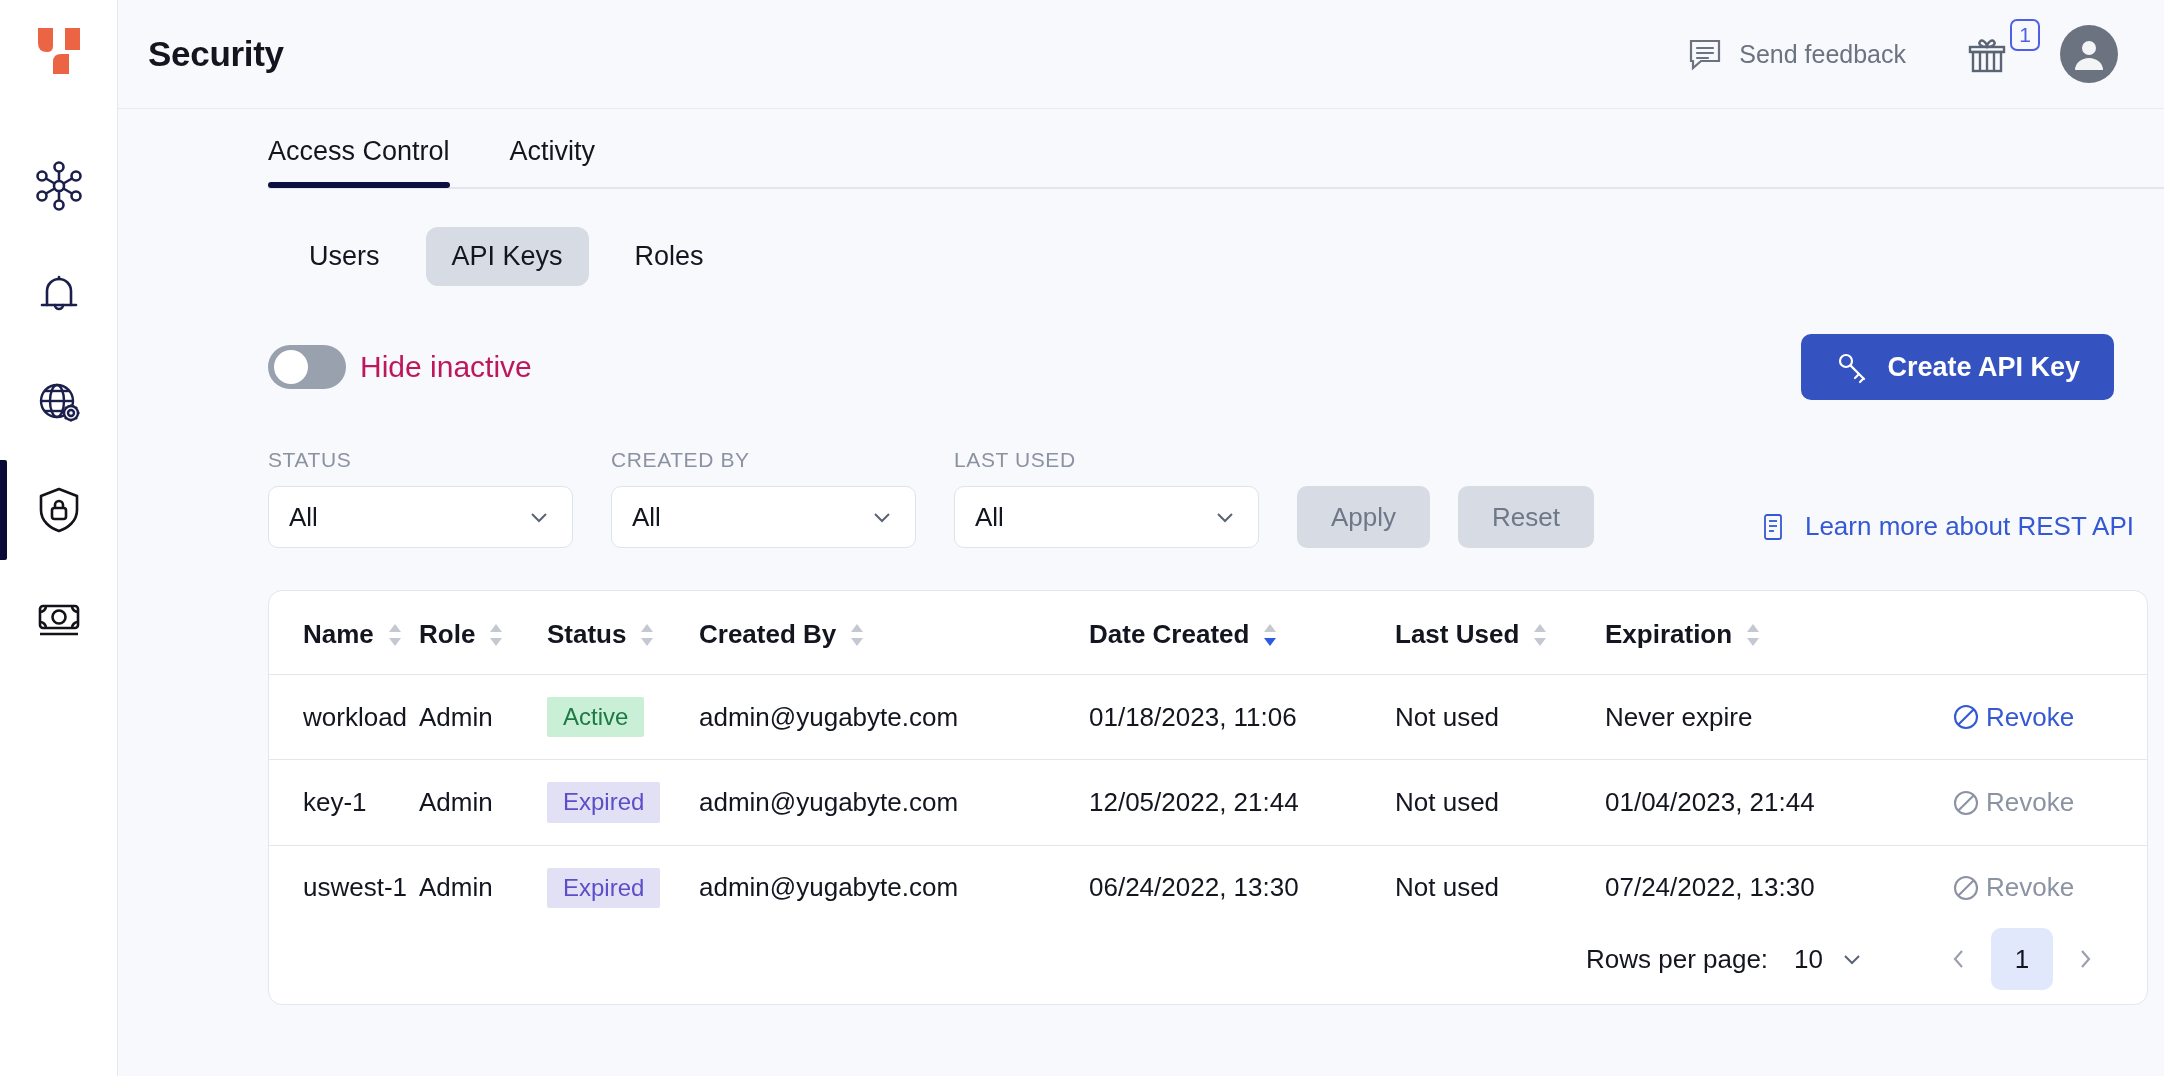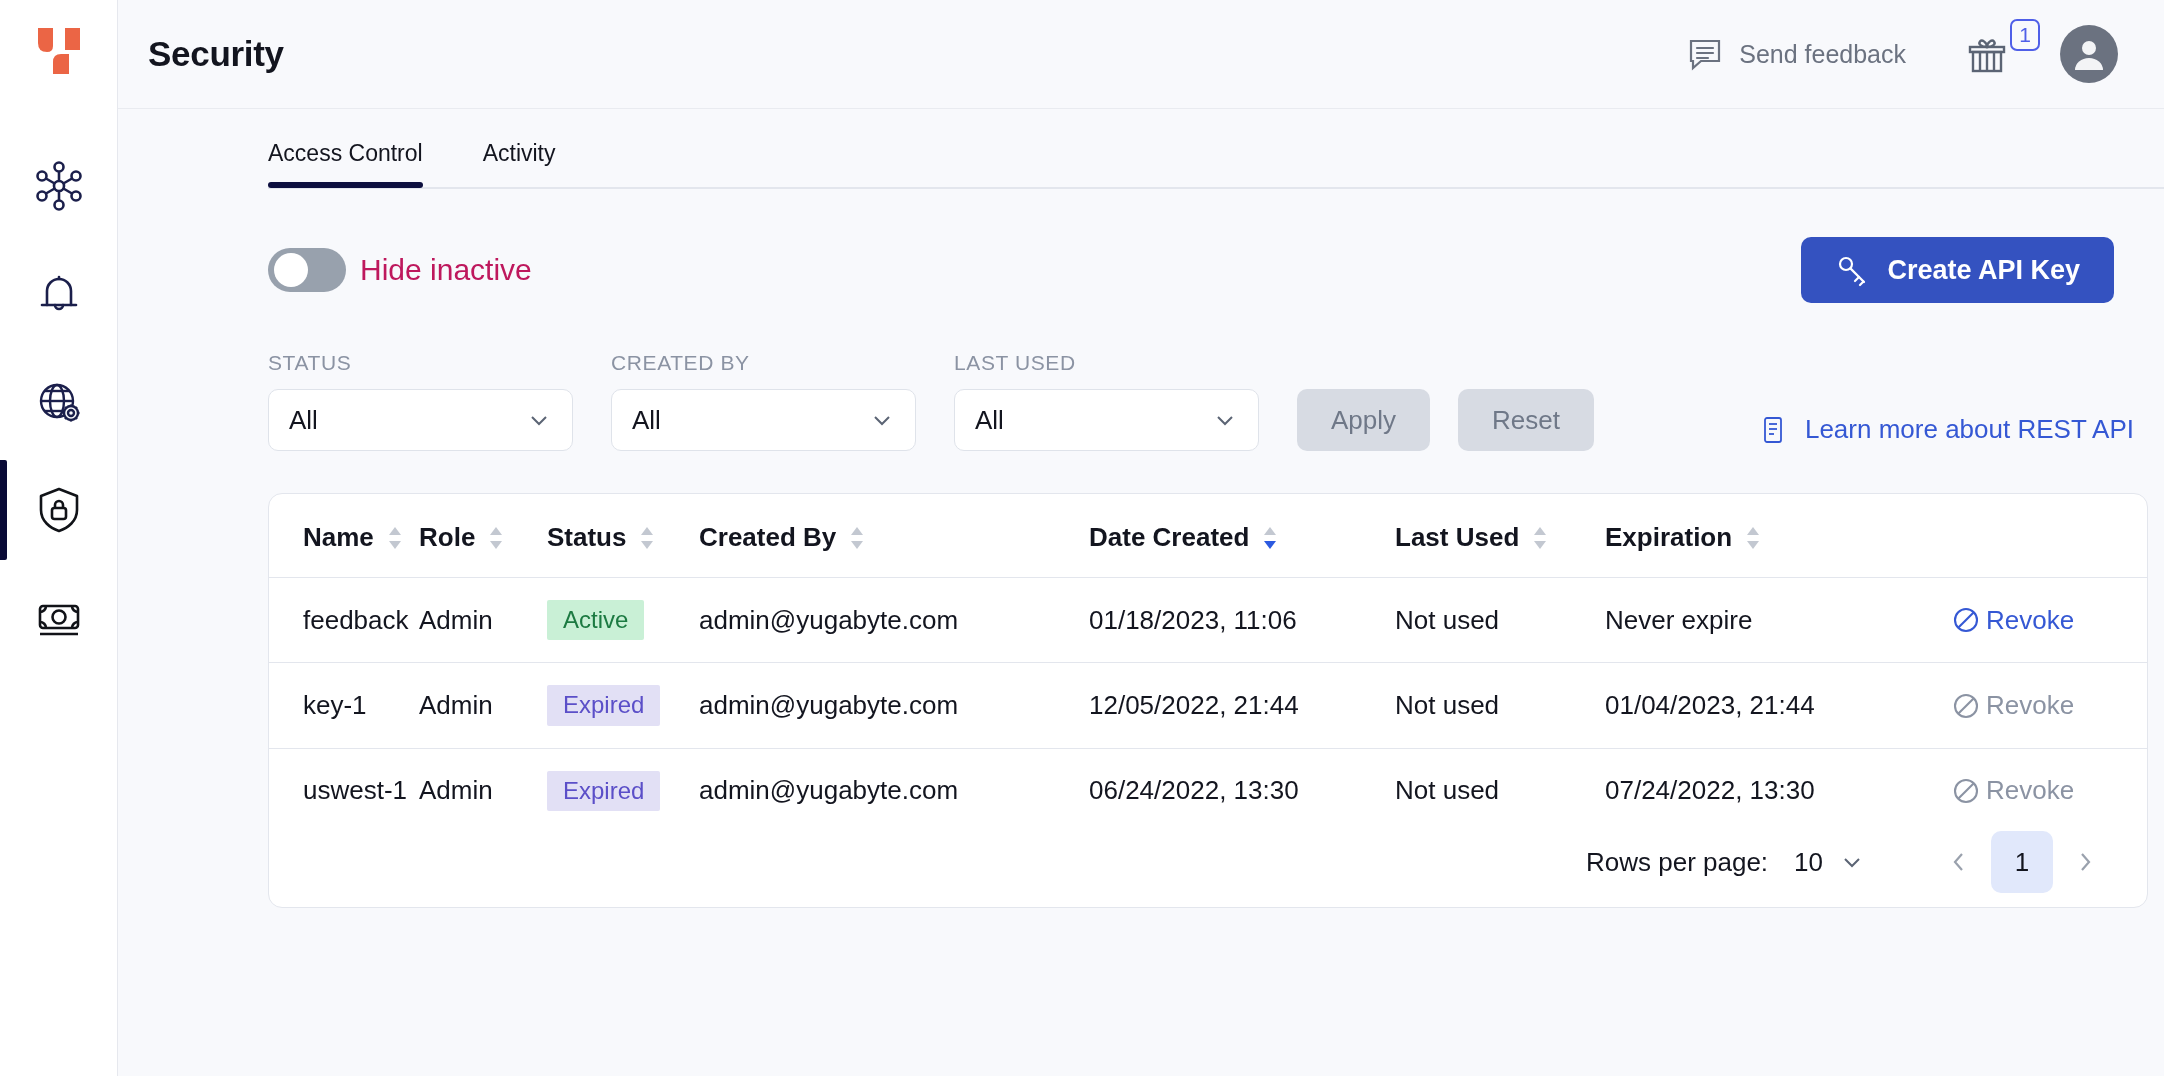--- a/index.html
+++ b/index.html
@@ -60,21 +60,21 @@
     cursor: pointer;
   }
 
   
   .tabs {
     display: flex; align-items: flex-end;
     padding-left: 150px; height: 78px;
     position: relative;
   }
   .tab {
-    font-size: 23px; color: #13151f; padding: 0 0 20px 0; margin-right: 60px;
+    font-size: 27px; color: #13151f; padding: 0 0 20px 0; margin-right: 60px;
     cursor: pointer; position: relative;
   }
   .tab.active::after {
     content: ""; position: absolute; left: 0; right: 0; bottom: -1px;
     height: 6px; background: #0d0f3f; border-radius: 3px;
   }
   .tabs-rule { height: 2px; background: #e3e6ed; margin: 0 0 0 150px; }
 
   
   .subtabs { display: flex; align-items: center; padding-left: 165px; margin-top: 38px; }
@@ -291,20 +291,25 @@
         </div>
       </div>
     </div>
 
     <div class="tabs">
       <div class="tab active">Access Control</div>
       <div class="tab">Activity</div>
     </div>
     <div class="tabs-rule"></div>
 
+    <div class="subtabs">
+      <div class="subtab">Users</div>
+      <div class="subtab active">API Keys</div>
+      <div class="subtab">Roles</div>
+    </div>
 
     <div class="toggle-row">
       <div class="switch">
         <span class="knob"></span>
       </div>
       <span class="toggle-label">Hide inactive</span>
 
       <button class="create-btn">
         <svg width="34" height="34" viewBox="0 0 34 34" fill="none" stroke="#ffffff" stroke-width="2.2" stroke-linecap="round">
           <circle cx="11" cy="11" r="6"></circle>
@@ -438,21 +443,21 @@
                     <path d="M11 25 L17 17 L5 17 Z" fill="#c3c8d1"></path>
                   </svg>
               </span>
             </th>
             <th></th>
           </tr>
         </thead>
         <tbody>
 
           <tr>
-            <td class="pad-l">feedback</td>
+            <td class="pad-l">workload</td>
             <td>Admin</td>
             <td>
               <span class="chip active">Active</span>
             </td>
             <td>admin@yugabyte.com</td>
             <td>01/18/2023, 11:06</td>
             <td>Not used</td>
             <td>Never expire</td>
             <td>
               <span class="revoke enabled">

